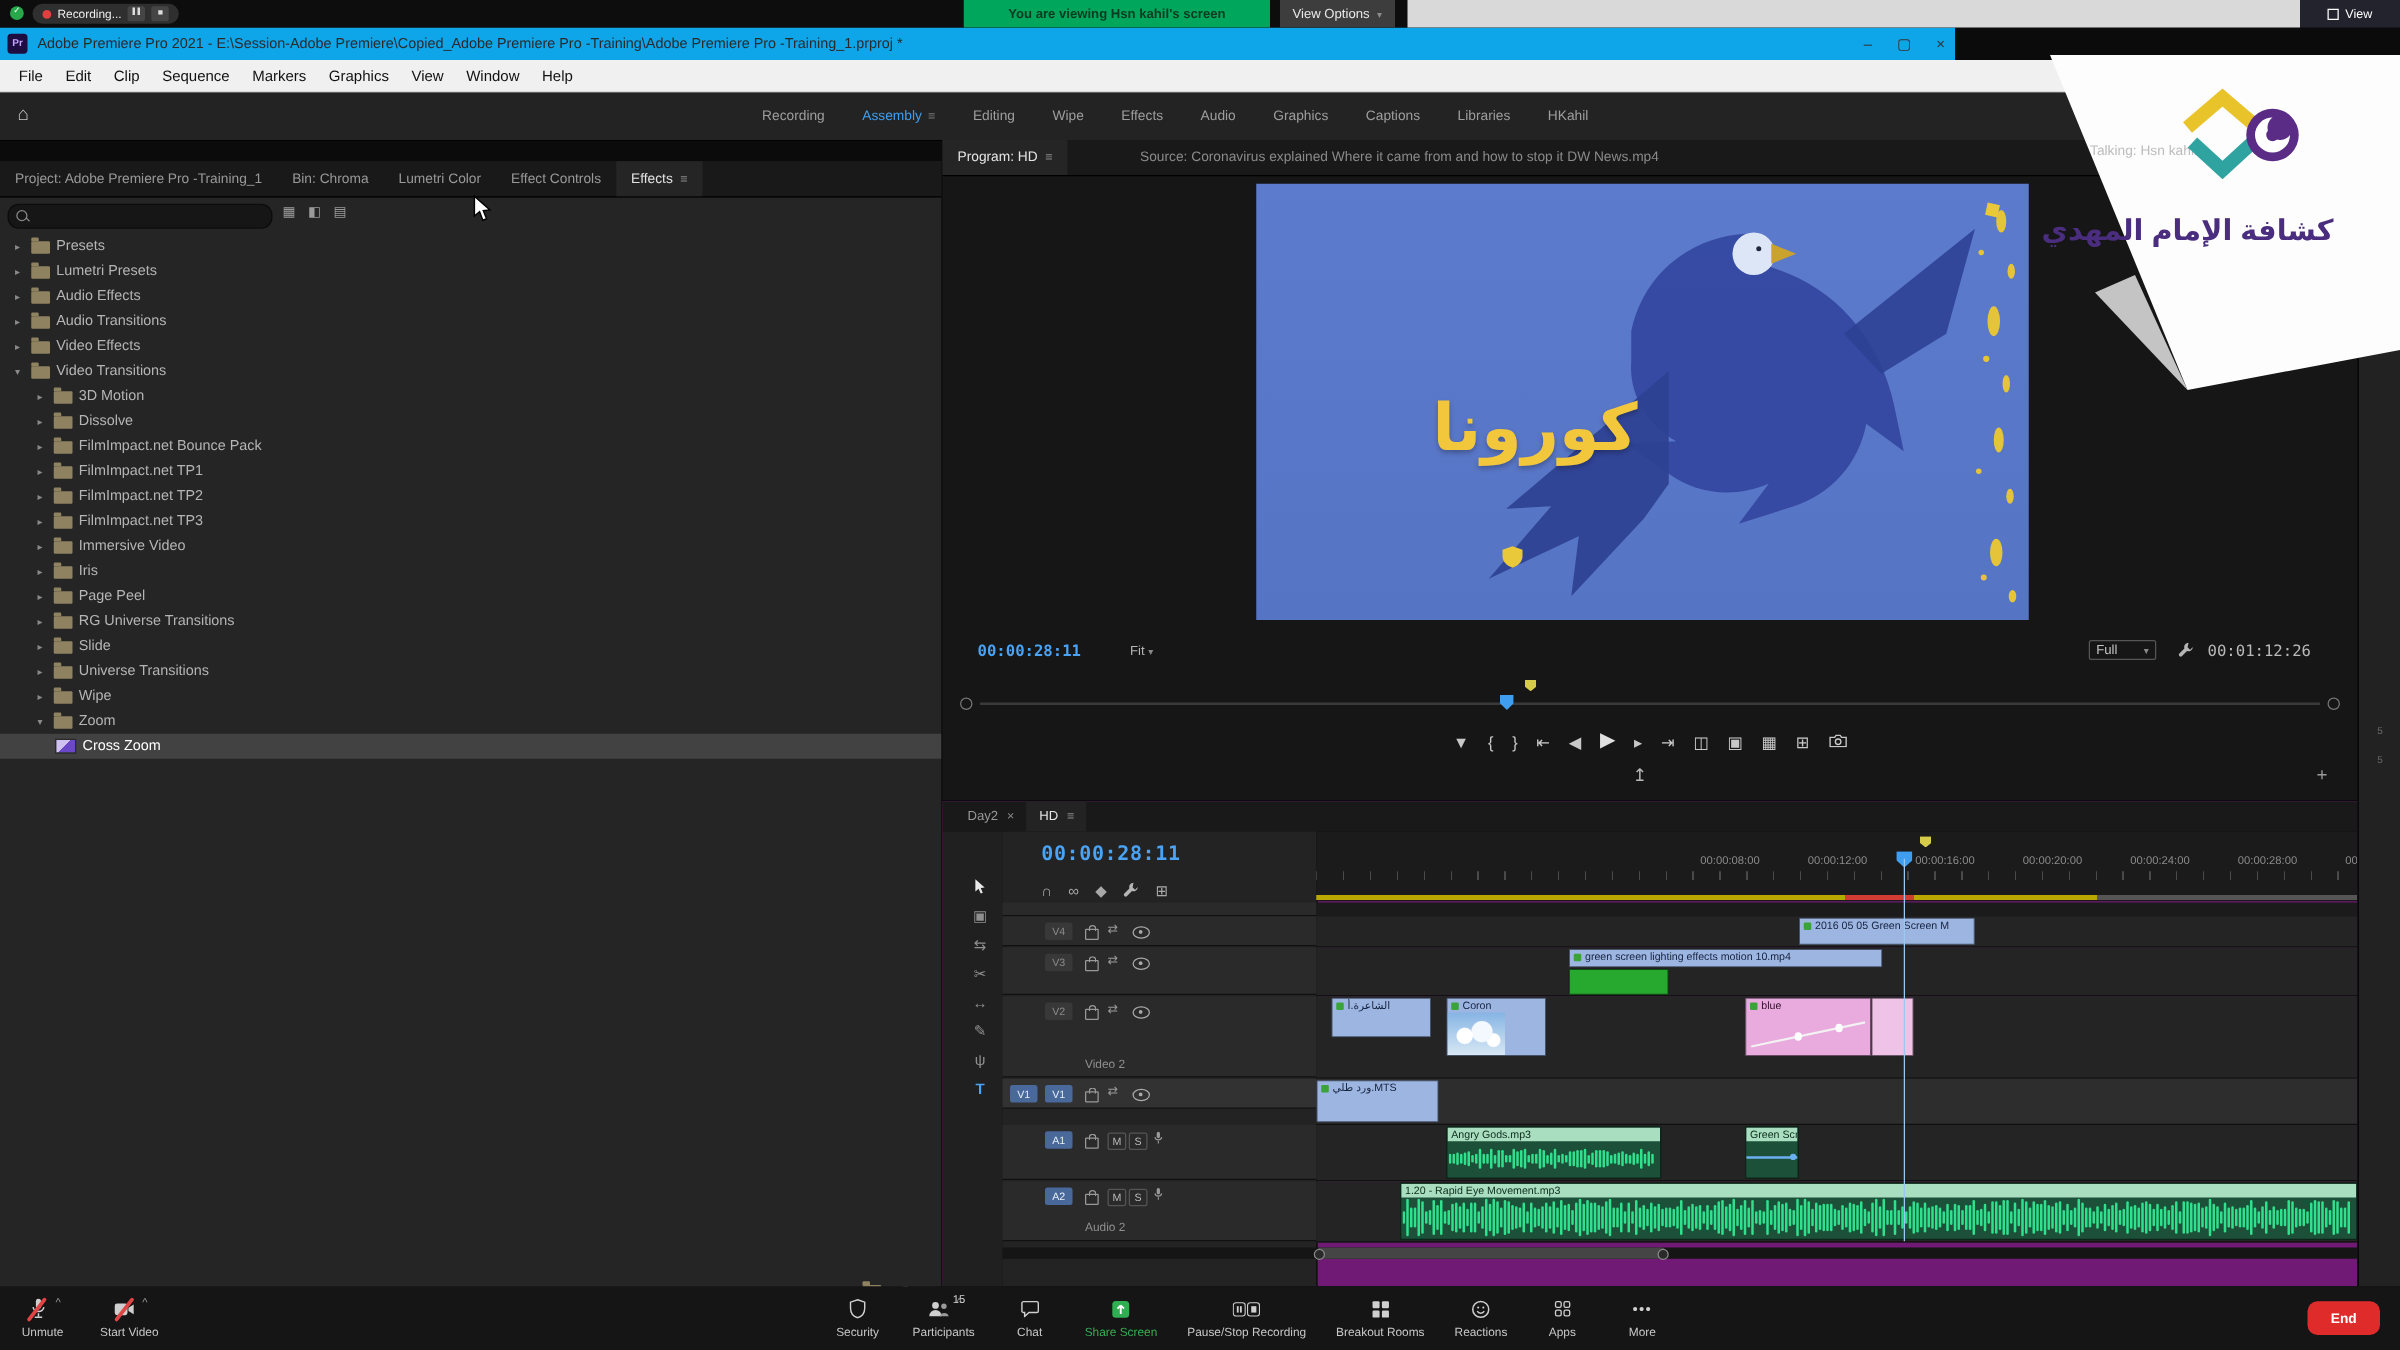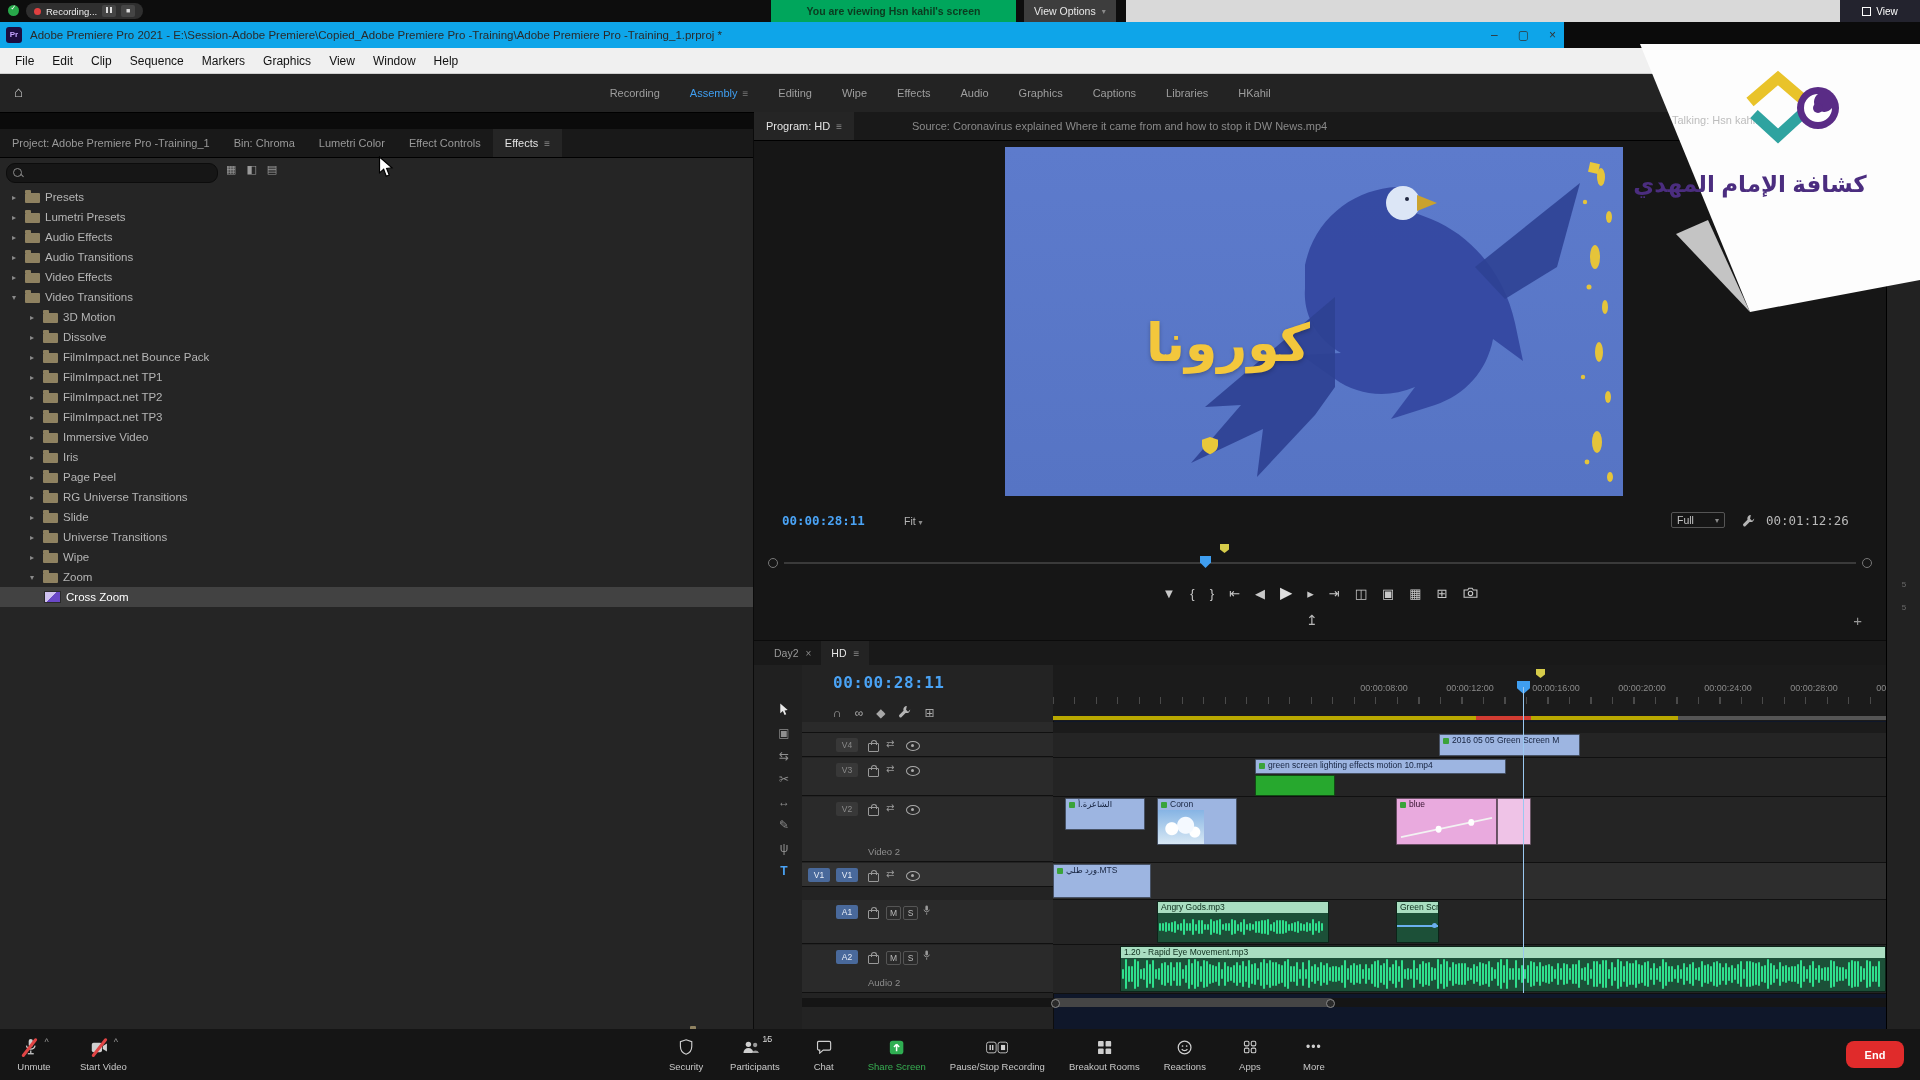--- a/index.html
+++ b/index.html
@@ -77,21 +77,21 @@
   .knob{position:absolute;top:446px;width:8px;height:8px;border:1.6px solid #777;border-radius:50%;}
   .pcaret{position:absolute;top:444px;width:11px;height:12px;background:#3f9ef0;clip-path:polygon(0 0,100% 0,100% 55%,50% 100%,0 55%);}
   .ymark{width:9px;height:9px;background:#d6cc4a;clip-path:polygon(0 0,100% 0,100% 60%,50% 100%,0 60%);}
   #transport{position:absolute;left:0;right:0;top:468px;height:26px;display:flex;align-items:center;justify-content:center;gap:15px;}
   .tr-btn{color:#c8c8c8;font-size:13px;line-height:1;}
   .tr-btn.big{font-size:16px;color:#e0e0e0;}
   .shareic{position:absolute;left:552px;top:500px;font-size:14px;color:#b8b8b8;}
   .plusic{position:absolute;right:24px;top:500px;font-size:15px;color:#999;}
 
   
-  #timelinepanel{position:absolute;left:754px;top:641px;width:1132px;height:388px;background:#0f172a;overflow:hidden;}
+  #timelinepanel{position:absolute;left:754px;top:641px;width:1132px;height:388px;background:#701a75;overflow:hidden;}
   #ttabs{position:absolute;left:0;top:0;right:0;height:24px;background:#191919;border-bottom:1px solid #000;display:flex;padding-left:10px;}
   .ttab{display:flex;align-items:center;gap:7px;padding:0 10px;font-size:10.5px;color:#999;}
   .ttab.active{color:#e6e6e6;background:#232323;}
   .ttc{position:absolute;left:79px;top:32px;font-family:"DejaVu Sans Mono",monospace;font-size:16px;font-weight:bold;color:#4aa3f5;letter-spacing:.5px;}
   #ttools-strip{position:absolute;left:0;top:24px;width:48px;bottom:0;background:#202020;border-right:1px solid #0d0d0d;}
   #ttools{position:absolute;left:14px;top:62px;width:32px;display:flex;flex-direction:column;gap:4px;}
   .tool{height:19px;color:#8f8f8f;font-size:12px;text-align:center;}
   .tool.active{color:#fff;}
   .tool.accent{color:#4aa3f5;font-weight:bold;}
   #tbar{position:absolute;left:79px;top:64px;display:flex;gap:13px;align-items:center;color:#a8a8a8;font-size:12px;}

